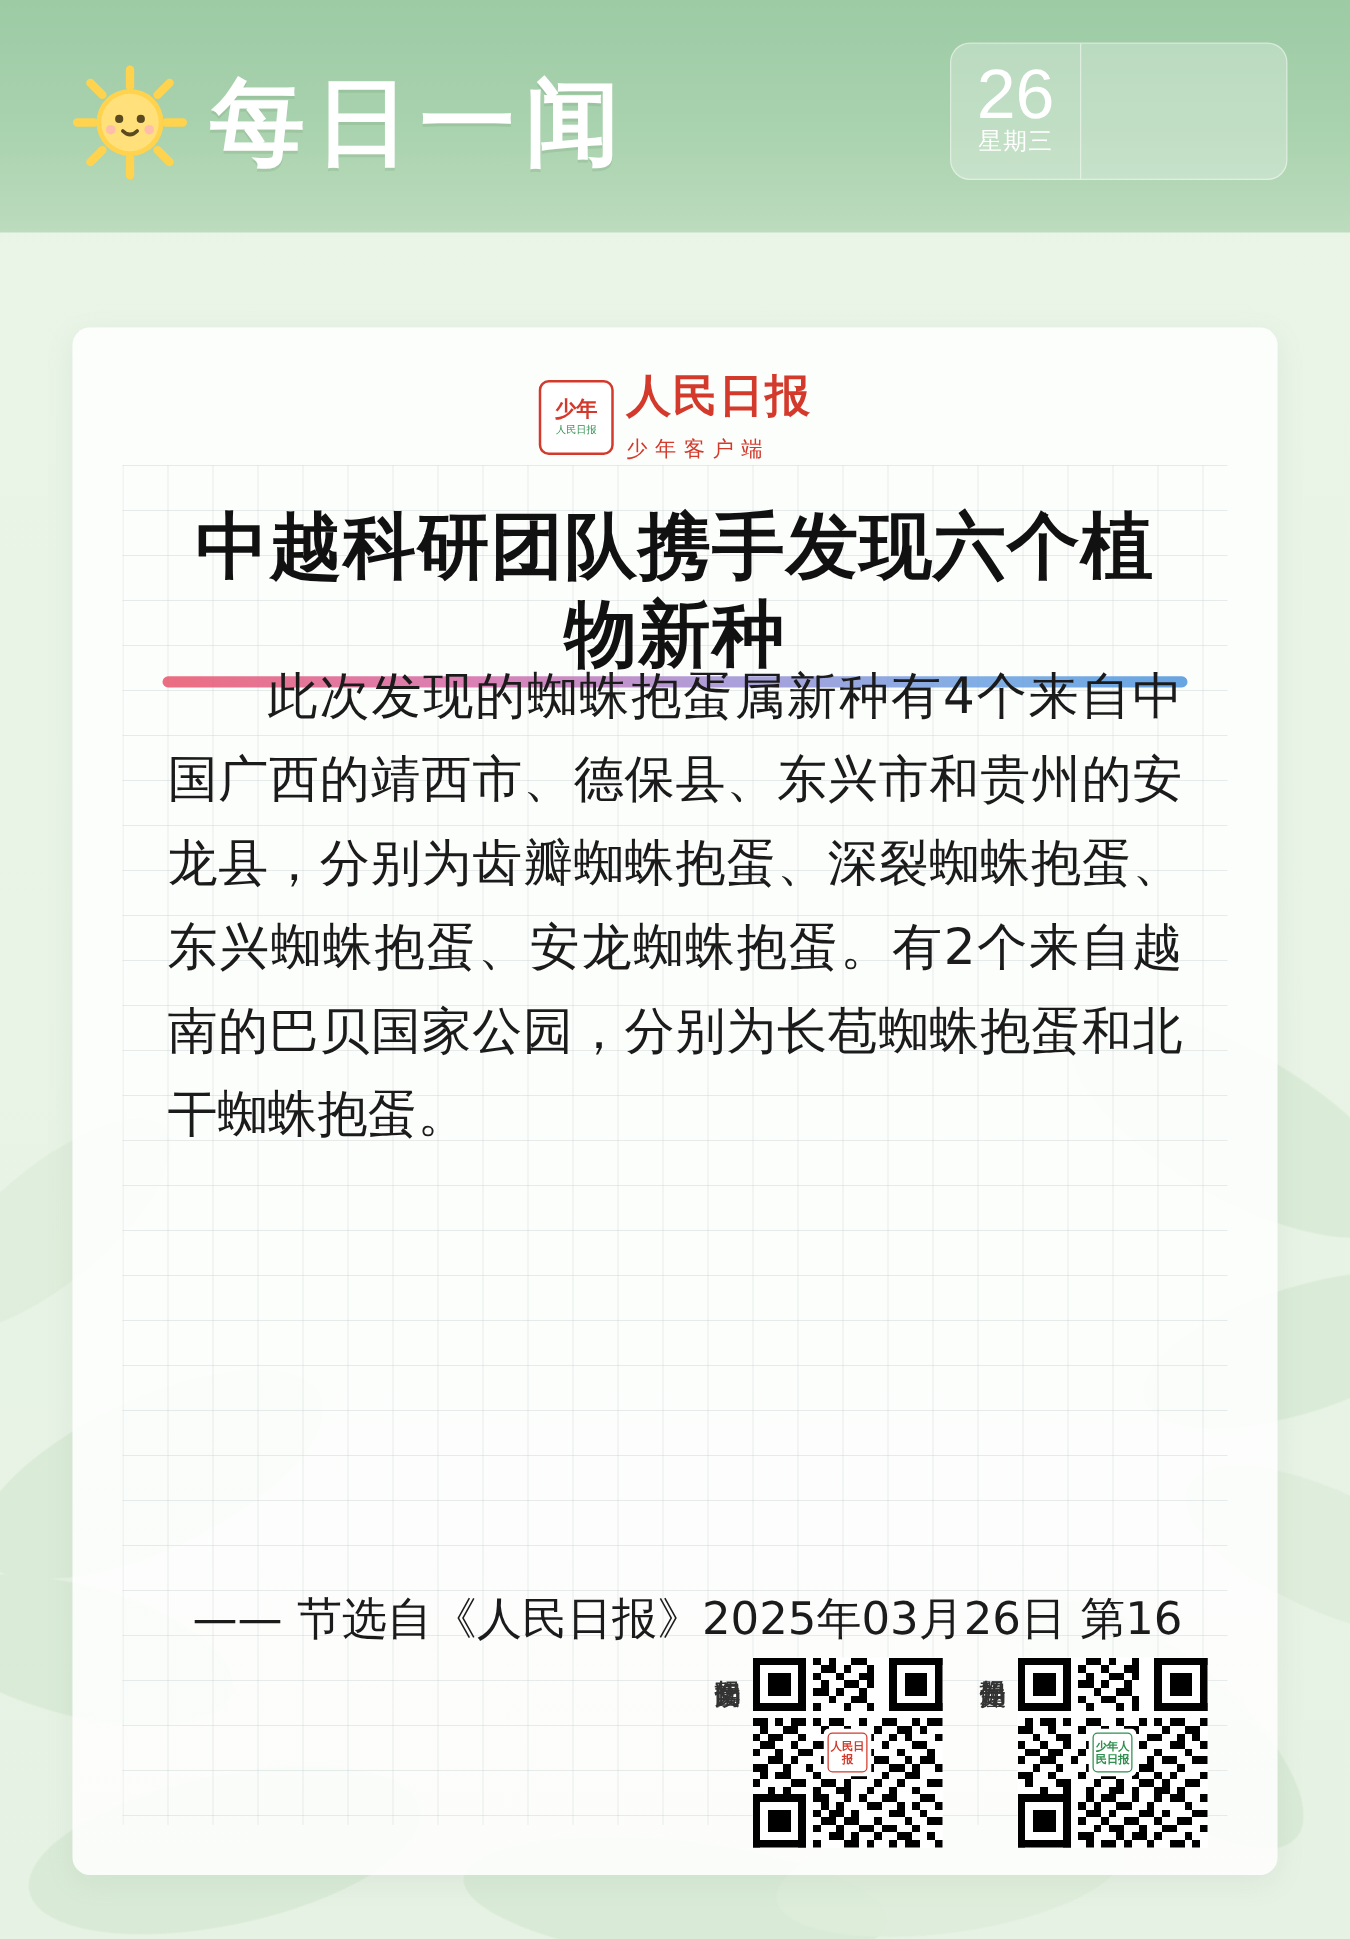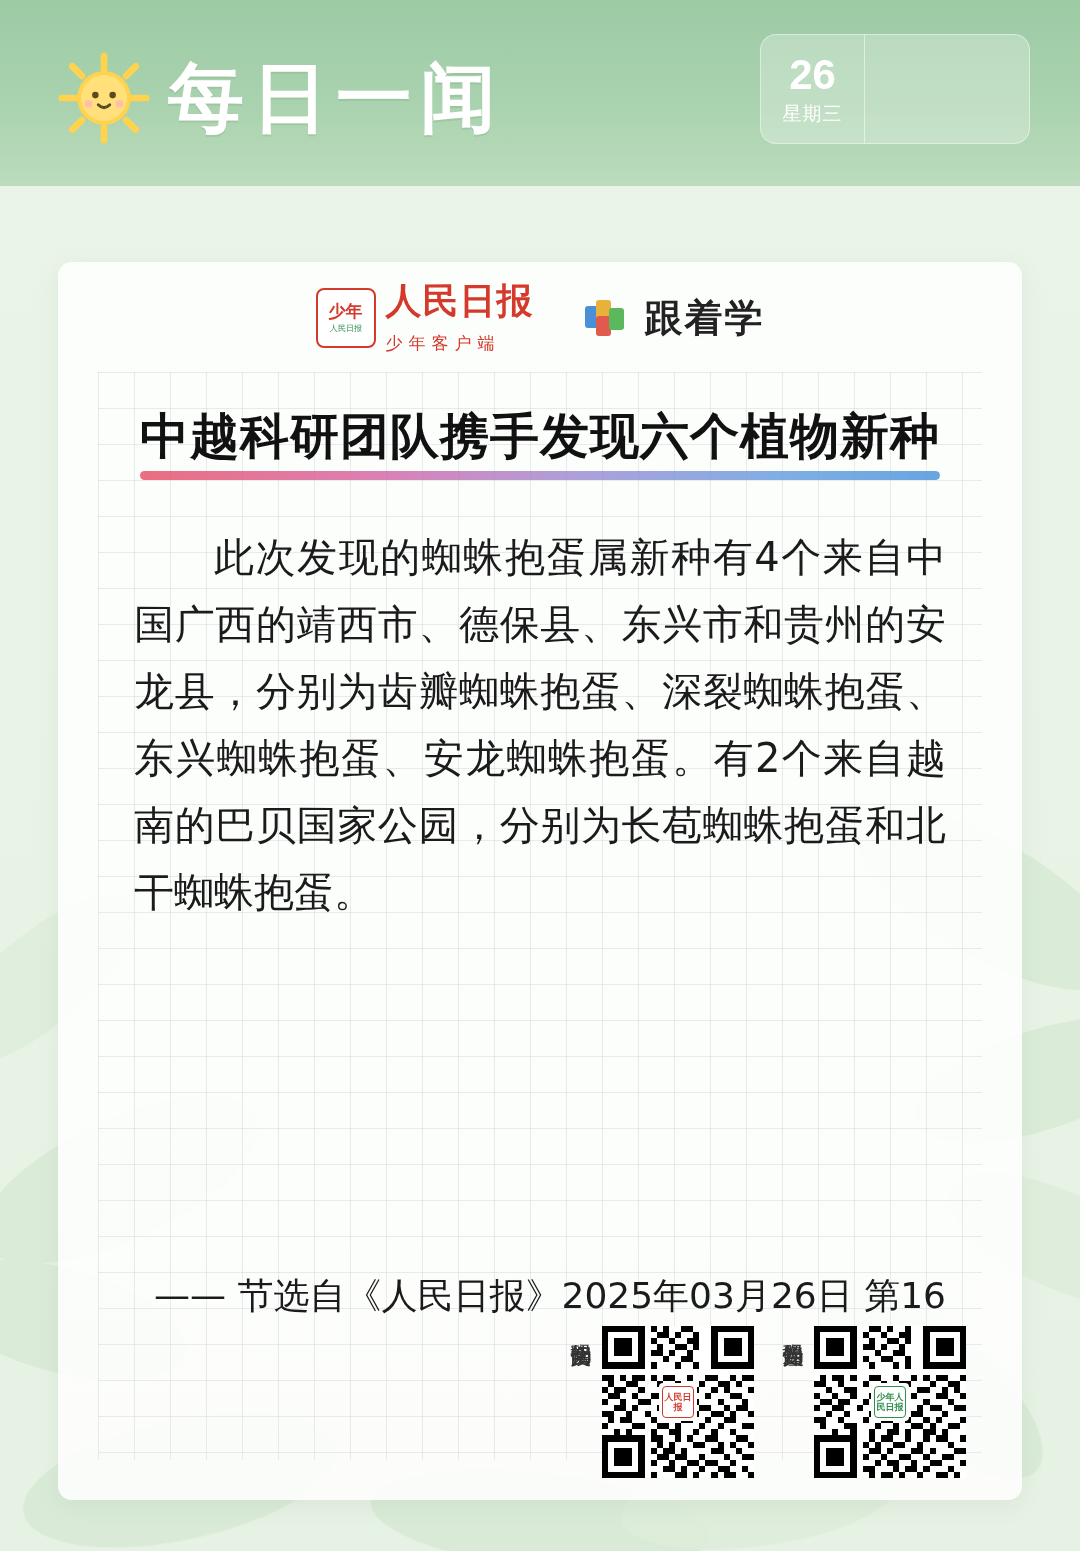--- a/index.html
+++ b/index.html
@@ -78,23 +78,23 @@
     height: 100%;
   }
   .dc-left {
     display: flex;
     flex-direction: column;
     align-items: center;
     justify-content: center;
     border-right: 1px solid rgba(255,255,255,0.5);
   }
   .dc-day {
-    font-size: 42px;
+    font-size: 56px;
     line-height: 44px;
-    font-weight: 700;
+    font-weight: 400;
     color: #ffffff;
     text-align: right;
   }
   .dc-week {
     margin-top: 6px;
     font-size: 19px;
     line-height: 22px;
     color: #ffffff;
     letter-spacing: 1px;
   }
@@ -141,21 +141,21 @@
       linear-gradient(to right, rgba(190,200,205,0.35) 1px, transparent 1px),
       linear-gradient(to bottom, rgba(190,200,205,0.35) 1px, transparent 1px);
     background-size: 36px 36px;
     pointer-events: none;
   }
 
   
   .logos {
     position: absolute;
     left: 0; right: 0;
-    top: 20px;
+    top: 36px;
     display: flex;
     justify-content: center;
     gap: 49px;
   }
   .logo-rmrb {
     display: flex;
     align-items: center;
     gap: 10px;
   }
   .rmrb-badge {
@@ -216,21 +216,21 @@
 
   
   .headline-wrap {
     position: absolute;
     left: 72px;
     right: 72px;
     top: 140px;
     text-align: center;
   }
   .headline {
-    font-size: 49px;
+    font-size: 58px;
     line-height: 70px;
     font-weight: 700;
     color: #111;
     letter-spacing: 1px;
     display: inline-block;
     position: relative;
     padding-bottom: 8px;
     font-family: "DejaVu Sans", "Liberation Sans", sans-serif;
   }
   .headline-underline {
@@ -416,29 +416,20 @@
         <div class="rmrb-badge">
           <div class="b1">少年</div>
           <div class="b2">人民日报</div>
         </div>
         <div class="rmrb-text">
           <div class="t1">人民日报</div>
           <div class="t2">少年客户端</div>
         </div>
       </div>
 
-      <div class="logo-genzhexue">
-        <svg class="gzx-mark" viewBox="0 0 50 44">
-          <rect x="2" y="10" width="15" height="22" rx="3" fill="#4a90d9"></rect>
-          <rect x="13" y="4" width="15" height="22" rx="3" fill="#e8b23a"></rect>
-          <rect x="13" y="20" width="15" height="20" rx="3" fill="#e05a4e"></rect>
-          <rect x="26" y="12" width="15" height="22" rx="3" fill="#5cb85c"></rect>
-        </svg>
-        <div class="gzx-text">跟着学</div>
-      </div>
 
     </div>
 
     <div class="headline-wrap">
       <span class="headline">
         <span>中越科研团队携手发现六个植物新种</span>
         <span class="headline-underline"></span>
       </span>
     </div>
 

